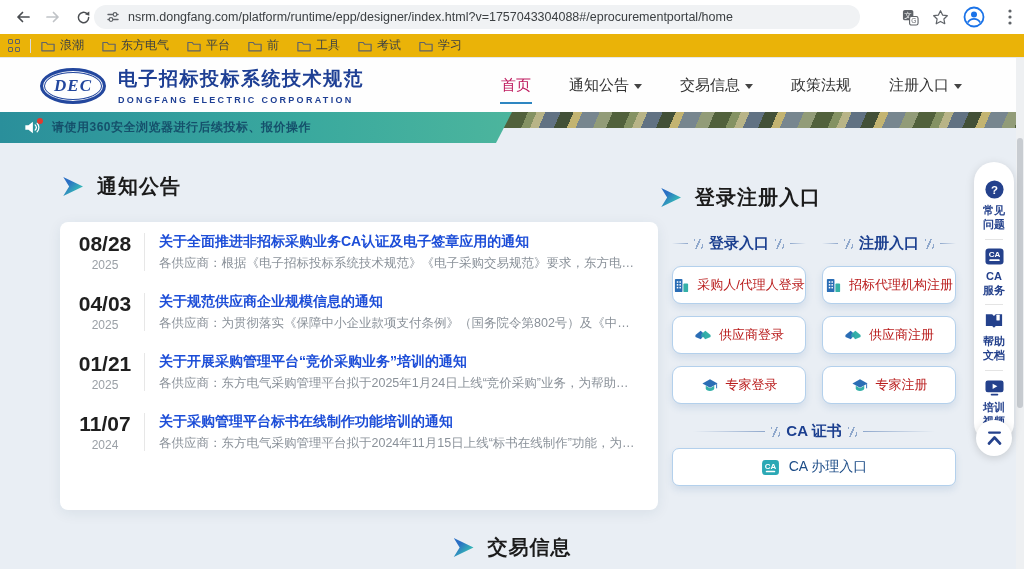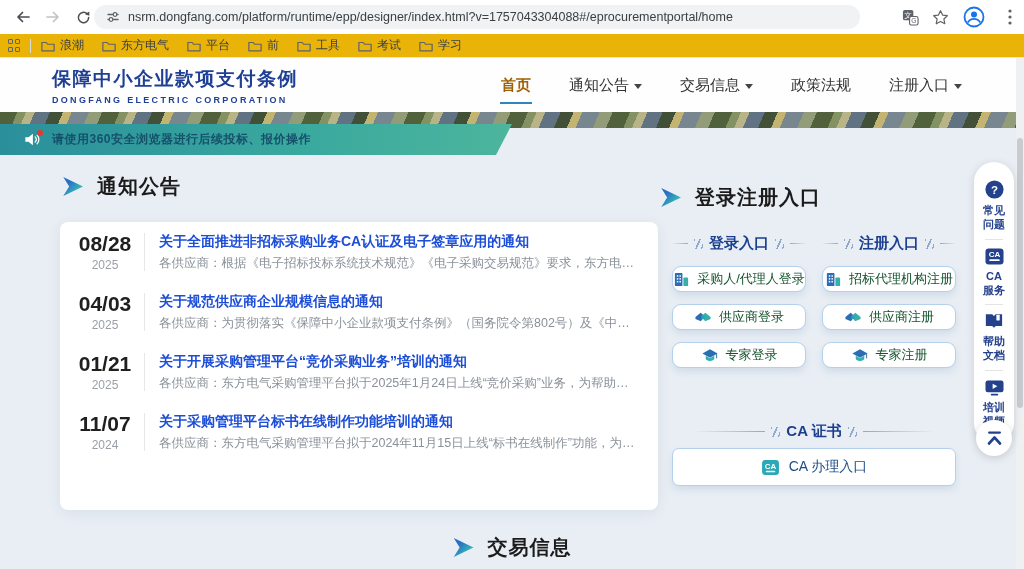--- a/index.html
+++ b/index.html
@@ -28,28 +28,28 @@
   
   .site-header { position:absolute; top:58px; left:0; width:1024px; height:54px; background:#fefefe; z-index:40; }
   .logo-wrap { position:absolute; left:40px; top:8px; display:flex; align-items:center; cursor:pointer; }
   .logo-oval { width:66px; height:36px; border:3px solid #23479e; border-radius:50%; display:flex; align-items:center; justify-content:center; box-shadow:inset 0 0 0 1px #fff, inset 0 0 0 2px #23479e; }
   .logo-oval span { font-family:"Liberation Serif","DejaVu Serif",serif; font-style:italic; font-weight:bold; font-size:17px; color:#23479e; letter-spacing:1px; }
   .company { margin-left:12px; }
   .company-cn { font-size:19px; font-weight:bold; color:#1e3f94; letter-spacing:1.5px; }
   .company-en { font-size:9px; font-weight:bold; color:#1e3f94; letter-spacing:2.3px; margin-top:3px; }
   .main-nav { position:absolute; right:62px; top:0; height:54px; display:flex; align-items:center; gap:38px; }
   .nav-item { position:relative; display:flex; align-items:center; gap:5px; font-size:15px; color:#333; cursor:pointer; white-space:nowrap; }
-  .nav-item.active { color:#a16207;font-weight:bold; }
+  .nav-item.active { color:#be185d; }
   .nav-underline { position:absolute; left:50%; transform:translateX(-50%); bottom:-9px; width:32px; height:2px; background:#2e86c1; }
   .caret { width:0; height:0; border-left:4.5px solid transparent; border-right:4.5px solid transparent; border-top:5px solid #444; margin-top:2px; }
   
   .hero-strip { position:absolute; top:112px; left:0; width:1024px; height:16px;
     background:repeating-linear-gradient(113deg,#55663f 0 16px,#8b9a68 16px 24px,#c2bd8e 24px 32px,#66788a 32px 46px,#45543a 46px 58px,#cdbd77 58px 66px,#7d8d97 66px 82px,#9aa47e 82px 94px);
     filter:brightness(.95); }
-  .notice-banner { position:absolute; top:124px; left:0; width:512px; height:31px;
+  .notice-banner { position:absolute; top:112px; left:0; width:512px; height:31px;
     background:linear-gradient(90deg,#2a8f9b 0%,#3aa99e 60%,#4cb59d 100%);
     clip-path:polygon(0 0,100% 0,calc(100% - 16px) 100%,0 100%);
     display:flex; align-items:center; padding-left:24px; gap:10px; z-index:45; cursor:pointer; }
   .speaker-wrap { position:relative; width:18px; height:16px; }
   .red-dot { position:absolute; top:-2px; right:-1px; width:6px; height:6px; border-radius:50%; background:#e23a2e; }
   .banner-text { font-size:12px; color:#15506b; font-weight:bold; letter-spacing:.5px; }
   
   .section-hd { position:absolute; display:flex; align-items:center; gap:14px; }
   .hd-notices { left:62px; top:173px; }
   .hd-login { left:660px; top:184px; }
@@ -72,21 +72,21 @@
   .row-title { font-size:14px; font-weight:bold; color:#1d4ed8; white-space:nowrap; overflow:hidden; text-overflow:ellipsis; }
   .row-desc { font-size:12.5px; color:#8a9199; white-space:nowrap; overflow:hidden; text-overflow:ellipsis; }
   
   .group-hd { position:absolute; top:234px; width:134px; display:flex; align-items:center; justify-content:center; gap:6px; }
   .ghd-login { left:672px; } .ghd-reg { left:822px; }
   .group-hd .line { height:1px; background:linear-gradient(90deg,transparent,#8fa8cc); flex:1; }
   .group-hd .line.r { background:linear-gradient(90deg,#8fa8cc,transparent); }
   .slashes { width:9px; height:10px; background:repeating-linear-gradient(115deg,#8fa8cc 0 1.5px,transparent 1.5px 5px); flex:0 0 auto; }
   .group-label { font-size:15px; font-weight:bold; color:#1b3f8f; white-space:nowrap; }
   .entry-grid { position:absolute; left:672px; top:266px; width:284px; display:grid; grid-template-columns:134px 134px; column-gap:16px; row-gap:12px; }
-  .entry-btn { height:26px; background:#fff; border:1px solid #b3d0ec; border-radius:9px; box-shadow:0 4px 7px rgba(90,130,180,.16); display:flex; align-items:center; justify-content:center; gap:7px; font-size:13px; color:#14532d; cursor:pointer; white-space:nowrap; }
+  .entry-btn { height:38px; background:#fff; border:1px solid #b3d0ec; border-radius:9px; box-shadow:0 4px 7px rgba(90,130,180,.16); display:flex; align-items:center; justify-content:center; gap:7px; font-size:13px; color:#b91c1c; cursor:pointer; white-space:nowrap; }
   .ca-hd { position:absolute; left:672px; top:422px; width:284px; display:flex; align-items:center; justify-content:center; gap:6px; }
   .ca-hd .line { height:1px; background:linear-gradient(90deg,transparent,#8fa8cc); width:72px; }
   .ca-hd .line.r { background:linear-gradient(90deg,#8fa8cc,transparent); }
   .ca-btn { position:absolute; left:672px; top:448px; width:284px; height:38px; background:#fff; border:1px solid #b3d0ec; border-radius:7px; box-shadow:0 4px 7px rgba(90,130,180,.16); display:flex; align-items:center; justify-content:center; gap:9px; font-size:14px; color:#1c4c87; cursor:pointer; }
   
   .float-bar { position:absolute; left:974px; top:162px; width:40px; background:#fff; border-radius:20px; box-shadow:0 2px 10px rgba(0,0,0,.13); padding:10px 0 8px; display:flex; flex-direction:column; align-items:center; z-index:60; }
   .fb-item { display:flex; flex-direction:column; align-items:center; gap:3px; padding:7px 0; cursor:pointer; }
   .fb-label { font-size:11px; color:#24418c; font-weight:bold; line-height:1.3; text-align:center; }
   .fb-sep { width:18px; height:1px; background:#e4e4e4; }
   .top-btn { position:absolute; left:976px; top:420px; width:36px; height:36px; border-radius:50%; background:#fff; box-shadow:0 2px 8px rgba(0,0,0,.15); display:flex; align-items:center; justify-content:center; cursor:pointer; z-index:60; }
@@ -201,22 +201,25 @@
   <div class="bm-item">
     <svg width="14" height="12" viewBox="0 0 16 13">
         <path d="M1 2.5h5l1.5 2H15v7.5H1z" fill="none" stroke="#5f6368" stroke-width="1.4" stroke-linejoin="round"></path>
       </svg>
     <span class="bm-label">学习</span>
   </div>
 </div>
 
 <div class="site-header">
   <div class="logo-wrap">
+    <div class="logo-oval">
+        <span>DEC</span>
+      </div>
     <div class="company">
-      <div class="company-cn">保障中小企业款项支付条例</div>
+      <div class="company-cn">电子招标投标系统技术规范</div>
       <div class="company-en">DONGFANG ELECTRIC CORPORATION</div>
     </div>
   </div>
   <div class="main-nav">
     <div class="nav-item active">
       <span>首页</span>
       <span class="nav-underline"></span>
     </div>
     <div class="nav-item">
       <span>通知公告</span>

